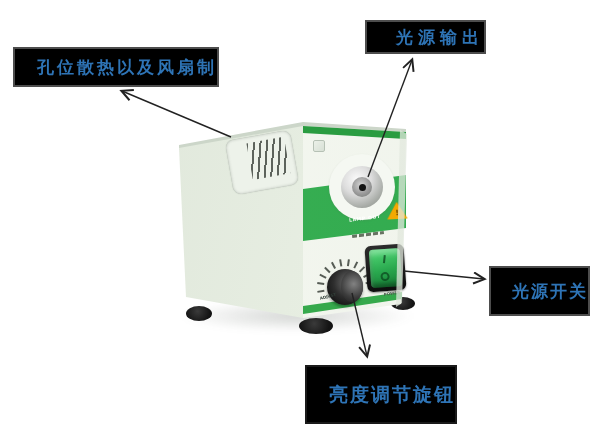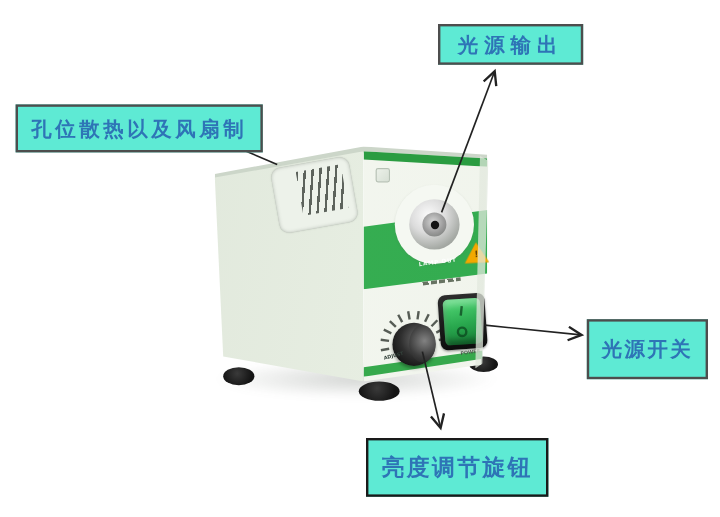--- a/index.html
+++ b/index.html
@@ -99,27 +99,27 @@
     box-shadow:inset 0 5px 5px rgba(255,255,255,.28), inset 0 -4px 5px rgba(0,0,0,.35);}
   .rocker-on{position:absolute;left:14px;top:6px;width:2px;height:8px;background:rgba(8,60,25,.7);transform:rotate(10deg);
     font-size:0;}
   .rocker-off{position:absolute;left:10px;top:23px;width:9px;height:9px;border:2px solid rgba(8,60,25,.65);
     border-radius:50%;box-sizing:border-box;font-size:0;}
 
   
   .arrows{position:absolute;inset:0;width:600px;height:431px;pointer-events:none;}
 
   
-  .callout{position:absolute;background:#5eead4;border:2px solid #4d4d4d;
-    display:flex;align-items:center;justify-content:center;
+  .callout{position:absolute;background:#000000;border:2px solid #4d4d4d;
+    display:flex;align-items:center;justify-content:flex-end;
     color:var(--label-blue,#2e74b6);font-weight:bold;box-sizing:border-box;}
-  .callout.vent-label{left:13px;top:47px;width:206px;height:40px;font-size:17px;letter-spacing:3px;margin-top:40px;}
+  .callout.vent-label{left:13px;top:47px;width:206px;height:40px;font-size:17px;letter-spacing:3px;}
   .callout.output-label{left:365px;top:20px;width:121px;height:34px;font-size:17px;letter-spacing:5px;}
   .callout.power-label-box{left:489px;top:266px;width:101px;height:50px;font-size:17px;letter-spacing:2px;}
-  .callout.knob-label{left:305px;top:365px;width:152px;height:49px;font-size:19px;letter-spacing:2px;
+  .callout.knob-label{left:305px;top:365px;width:152px;height:59px;font-size:19px;letter-spacing:2px;
     border:2px solid #1a1a1a;}
 </style>
 </head>
 <body>
 
 <div class="canvas">
 
   <div class="abs ground-shadow"></div>
   <div class="abs foot rear"></div>
   <div class="abs foot mid"></div>

